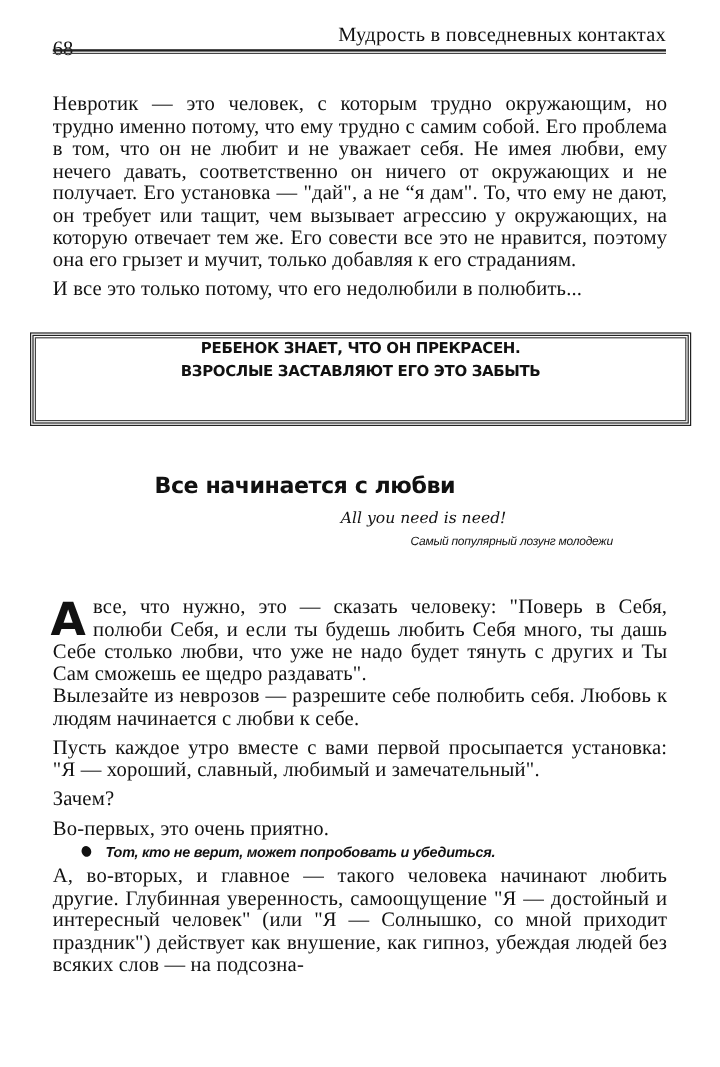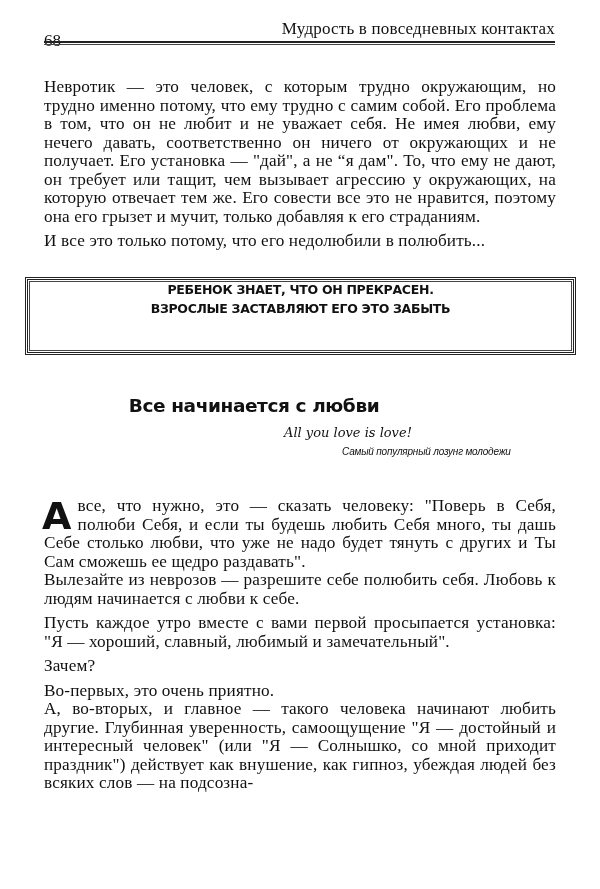--- a/index.html
+++ b/index.html
@@ -76,26 +76,30 @@
   <p>Невротик — это человек, с которым трудно окружающим, но трудно именно потому, что ему трудно с самим собой. Его проблема в том, что он не любит и не уважает себя. Не имея любви, ему нечего давать, соответственно он ничего от окружающих и не получает. Его установка — "дай", а не “я дам". То, что ему не дают, он требует или тащит, чем вызывает агрессию у окружающих, на которую отвечает тем же. Его совести все это не нравится, поэтому она его грызет и мучит, только добавляя к его страданиям.</p>
   <p class="para-gap">И все это только потому, что его недолюбили в полюбить...</p>
 </div>
 
 <div class="callout-box">
   <div class="callout-line">Ребенок знает, что он прекрасен.</div>
   <div class="callout-line">Взрослые заставляют его это забыть</div>
 </div>
 
 <div class="section-title">Все начинается с любви</div>
-<div class="epigraph-quote">All you love is love!</div>
+<div class="epigraph-quote">All you need is need!</div>
 <div class="epigraph-source">Самый популярный лозунг молодежи</div>
 
 <div class="text-block" style="top:497px;">
   <p>
     <span class="drop-cap">А</span>
     <span>все, что нужно, это — сказать человеку: "Поверь в Себя, полюби Себя, и если ты будешь любить Себя много, ты дашь Себе столько любви, что уже не надо будет тянуть с других и Ты Сам сможешь ее щедро раздавать".</span>
   </p>
   <p>Вылезайте из неврозов — разрешите себе полюбить себя. Любовь к людям начинается с любви к себе.</p>
   <p class="para-gap">Пусть каждое утро вместе с вами первой просыпается установка: "Я — хороший, славный, любимый и замечательный".</p>
   <p class="para-gap">Зачем?</p>
   <p class="para-gap">Во-первых, это очень приятно.</p>
+  <p class="note">
+    <span class="bullet"></span>
+    <span>Тот, кто не верит, может попробовать и убедиться.</span>
+  </p>
   <p>А, во-вторых, и главное — такого человека начинают любить другие. Глубинная уверенность, самоощущение "Я — достойный и интересный человек" (или "Я — Солнышко, со мной приходит праздник") действует как внушение, как гипноз, убеждая людей без всяких слов — на подсозна-</p>
 </div>
 
 </body></html>

